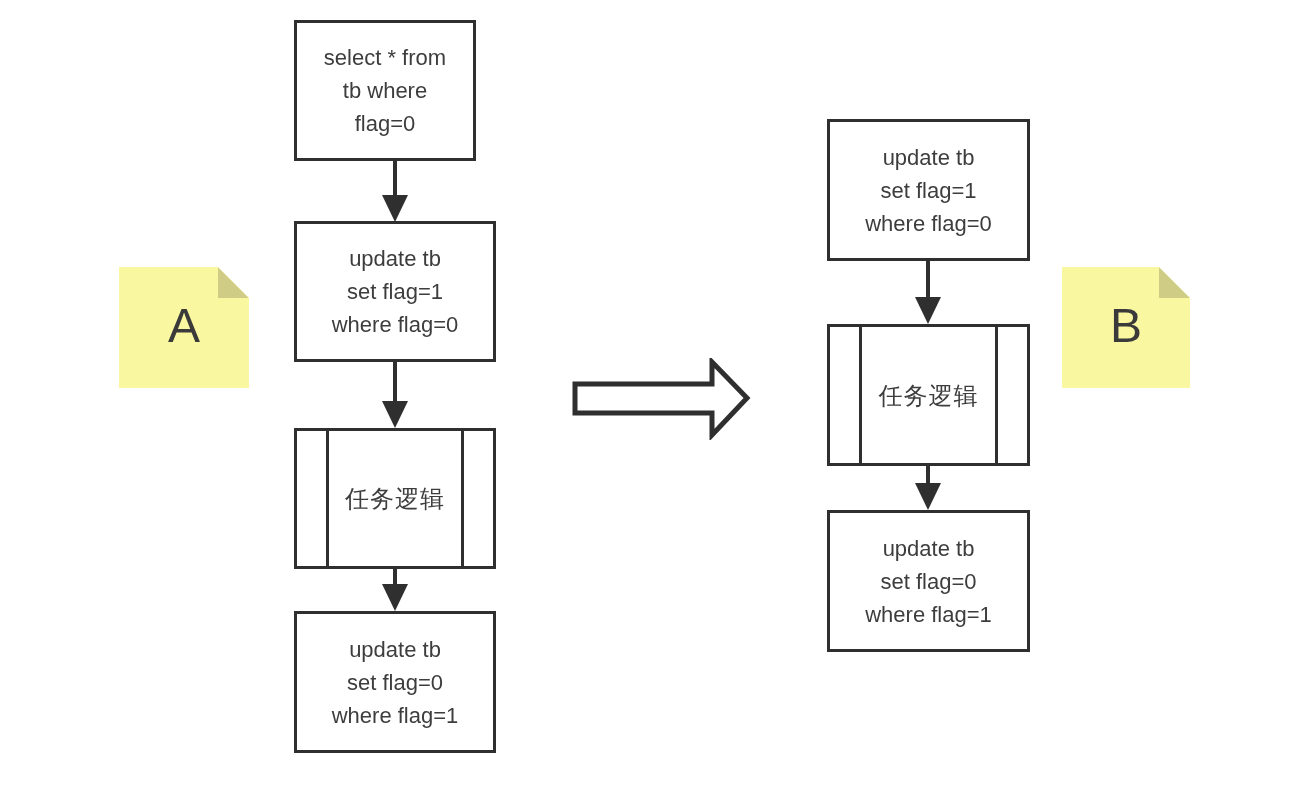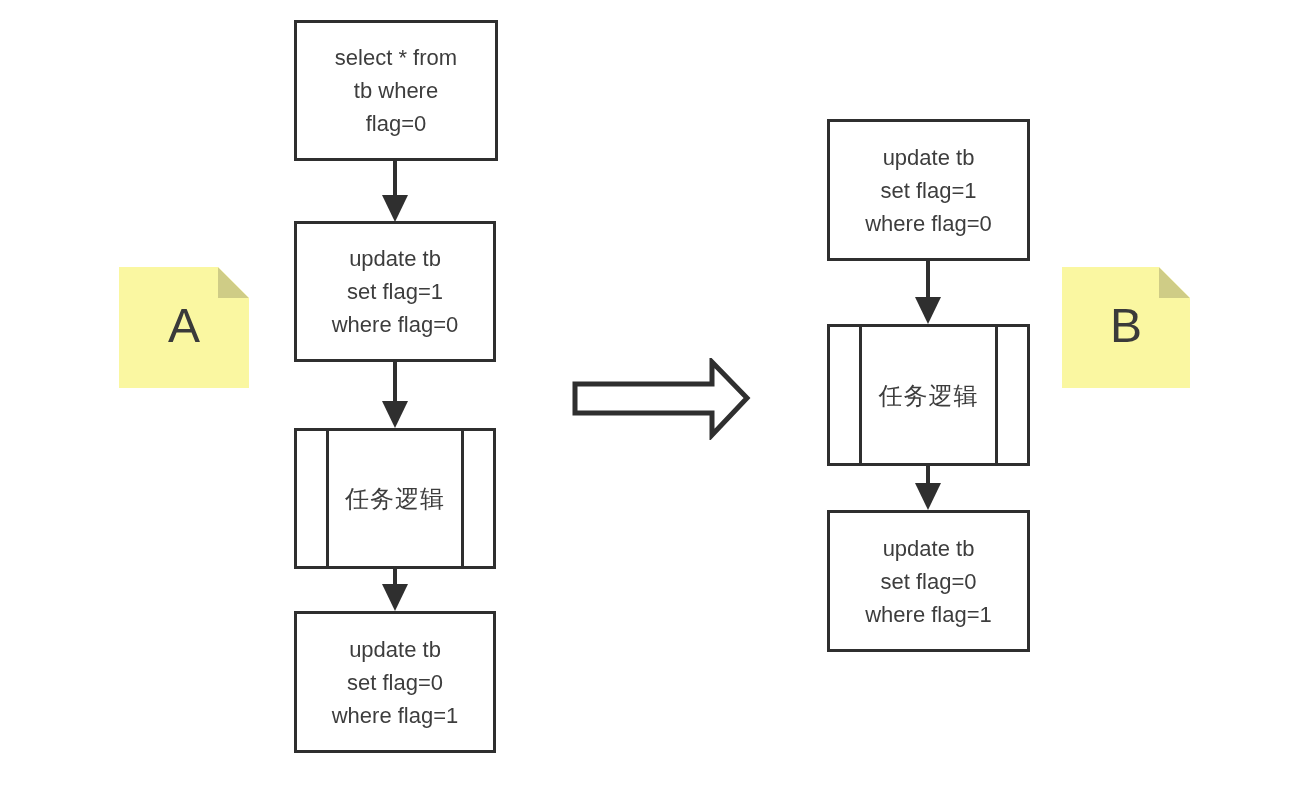--- a/index.html
+++ b/index.html
@@ -93,21 +93,21 @@
 </head>
 <body>
 
 <div class="canvas">
 
   <div class="note" style="left:119px; top:267px; width:130px; height:121px;">
     <div class="note-fold"></div>
     <span class="note-label">A</span>
   </div>
 
-  <div class="box" style="left:294px; top:20px; width:204px; height:141px;">
+  <div class="box" style="left:294px; top:20px; width:182px; height:141px;">
     <span class="box-text">select * from
 tb where
 flag=0</span>
   </div>
 
   <div class="connector" style="left:381px; top:161px; height:61px;">
     <div class="line"></div>
     <div class="head"></div>
   </div>
 

